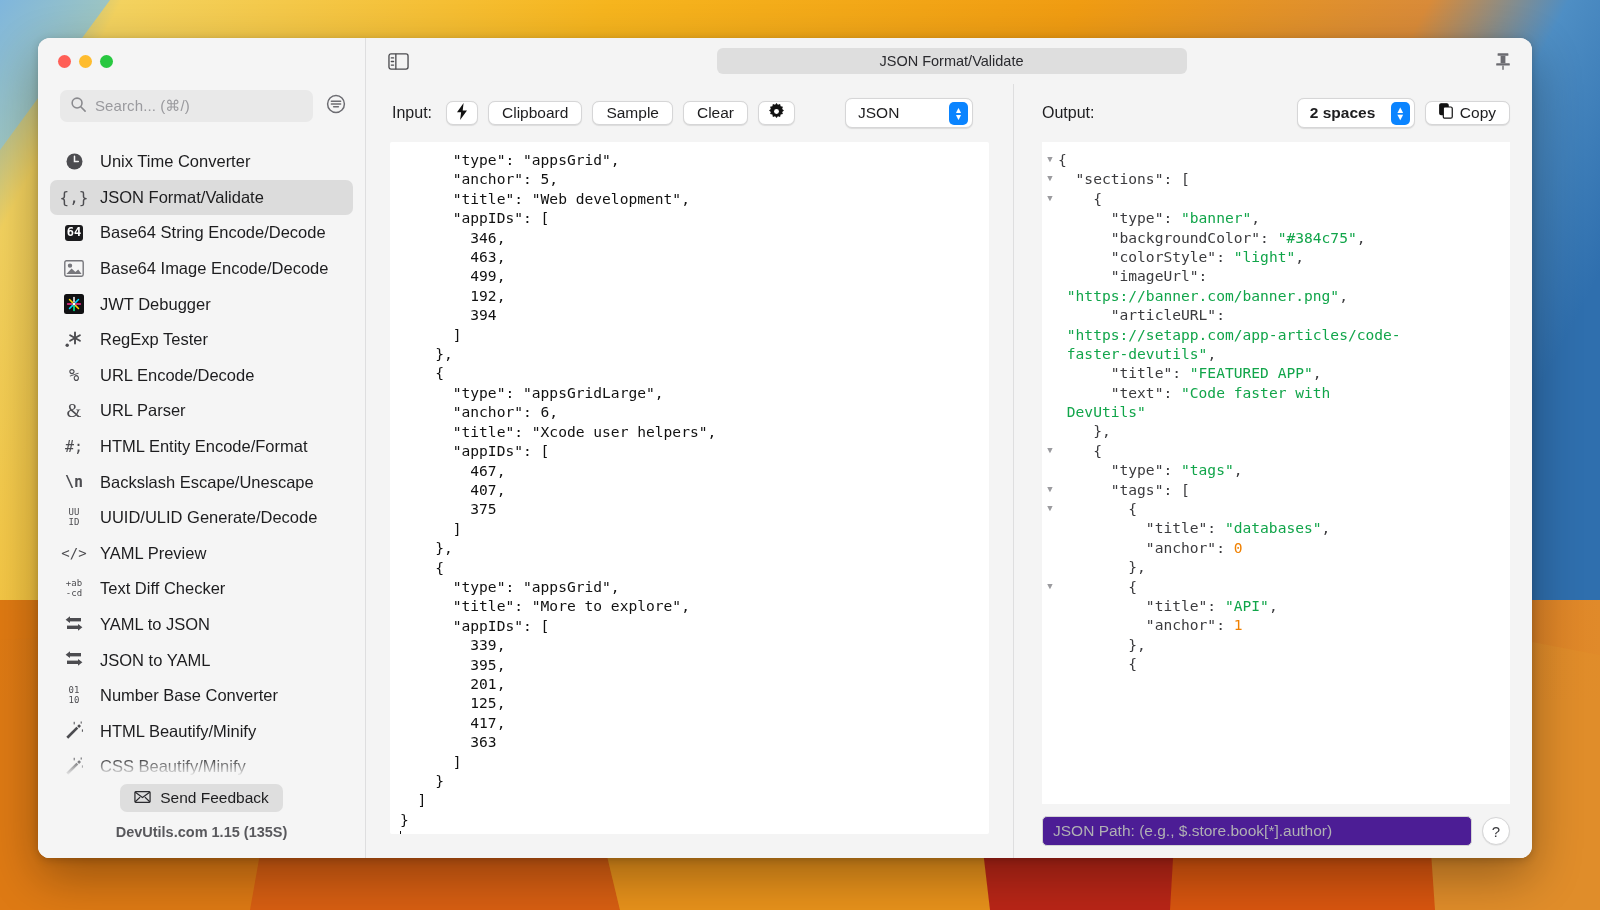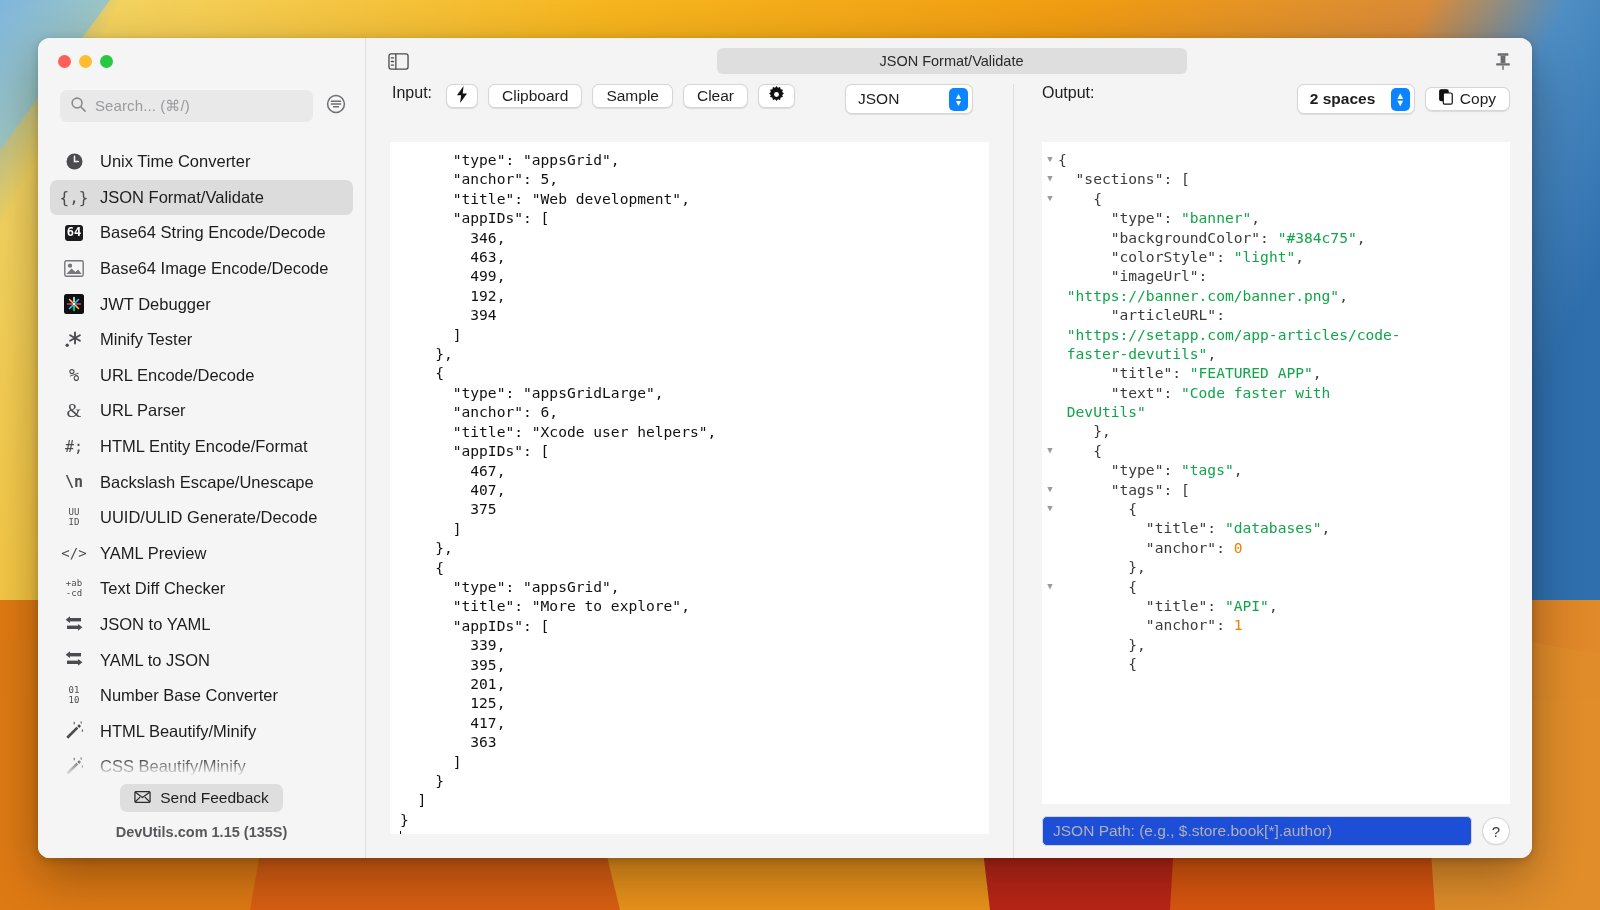--- a/index.html
+++ b/index.html
@@ -173,21 +173,21 @@
 
   
   #input-pane {
     width: 648px;
     display: flex; flex-direction: column;
     border-right: 1px solid #dededf;
     min-width: 0;
   }
   .bar {
     height: 58px;
-    display: flex; align-items: flex-start;
+    display: flex; align-items: center;
     gap: 10px;
     padding: 0 22px 0 26px;
   }
   .bar-label {
     font-size: 16px; color: #1d1d1f;
     margin-right: 4px;
   }
   .btn {
     background: #fff;
     border: 0.5px solid #d6d6d7;
@@ -286,21 +286,21 @@
 
   .jsonpath-row {
     height: 54px;
     display: flex; align-items: center;
     gap: 10px;
     padding: 0 22px 0 28px;
   }
   .jsonpath-input {
     flex: 1;
     height: 30px;
-    background: #1d4ed8;
+    background: #4c1d95;
     border: 0.5px solid #d3d3d4;
     border-radius: 5px;
     display: flex; align-items: center;
     padding: 0 10px;
     font-size: 15.5px;
     color: #b0b0b4;
     cursor: text;
   }
   .help-btn {
     width: 28px; height: 28px;
@@ -439,21 +439,21 @@
           <span class="tool-ico">
             <svg width="20" height="20" viewBox="0 0 20 20" fill="#4c4c50">
               <circle cx="3.2" cy="15.2" r="1.7"></circle>
               <g transform="translate(11,8)" stroke="#4c4c50" stroke-width="1.9" stroke-linecap="round">
                 <line x1="0" y1="-5.6" x2="0" y2="5.6"></line>
                 <line x1="-4.9" y1="-2.8" x2="4.9" y2="2.8"></line>
                 <line x1="-4.9" y1="2.8" x2="4.9" y2="-2.8"></line>
               </g>
             </svg>
           </span>
-          <span class="tool-label">Minify Tester</span>
+          <span class="tool-label">RegExp Tester</span>
         </div>
         <div class="tool-item">
           <span class="tool-ico">
             <span class="mono" style="font-size:17px;">%</span>
           </span>
           <span class="tool-label">URL Encode/Decode</span>
         </div>
         <div class="tool-item">
           <span class="tool-ico">
             <span style="font-family:'Liberation Serif',serif;font-size:19px;">&amp;</span>
@@ -492,32 +492,32 @@
         </div>
         <div class="tool-item">
           <span class="tool-ico">
             <svg width="20" height="18" viewBox="0 0 20 18" fill="#4c4c50">
               <path d="M4.5 2 L17 2 L17 5.4 L4.5 5.4 Z"></path>
               <path d="M6 0.3 L6 7.1 L1.6 3.7 Z"></path>
               <path d="M15.5 9.6 L3 9.6 L3 13 L15.5 13 Z"></path>
               <path d="M14 7.9 L14 14.7 L18.4 11.3 Z"></path>
             </svg>
           </span>
-          <span class="tool-label">JSON to YAML</span>
+          <span class="tool-label">YAML to JSON</span>
         </div>
         <div class="tool-item">
           <span class="tool-ico">
             <svg width="20" height="18" viewBox="0 0 20 18" fill="#4c4c50">
               <path d="M4.5 2 L17 2 L17 5.4 L4.5 5.4 Z"></path>
               <path d="M6 0.3 L6 7.1 L1.6 3.7 Z"></path>
               <path d="M15.5 9.6 L3 9.6 L3 13 L15.5 13 Z"></path>
               <path d="M14 7.9 L14 14.7 L18.4 11.3 Z"></path>
             </svg>
           </span>
-          <span class="tool-label">YAML to JSON</span>
+          <span class="tool-label">JSON to YAML</span>
         </div>
         <div class="tool-item">
           <span class="tool-ico">
             <span class="stack2">01<br>10</span>
           </span>
           <span class="tool-label">Number Base Converter</span>
         </div>
         <div class="tool-item">
           <span class="tool-ico">
             <svg width="20" height="20" viewBox="0 0 20 20" fill="#4c4c50">

